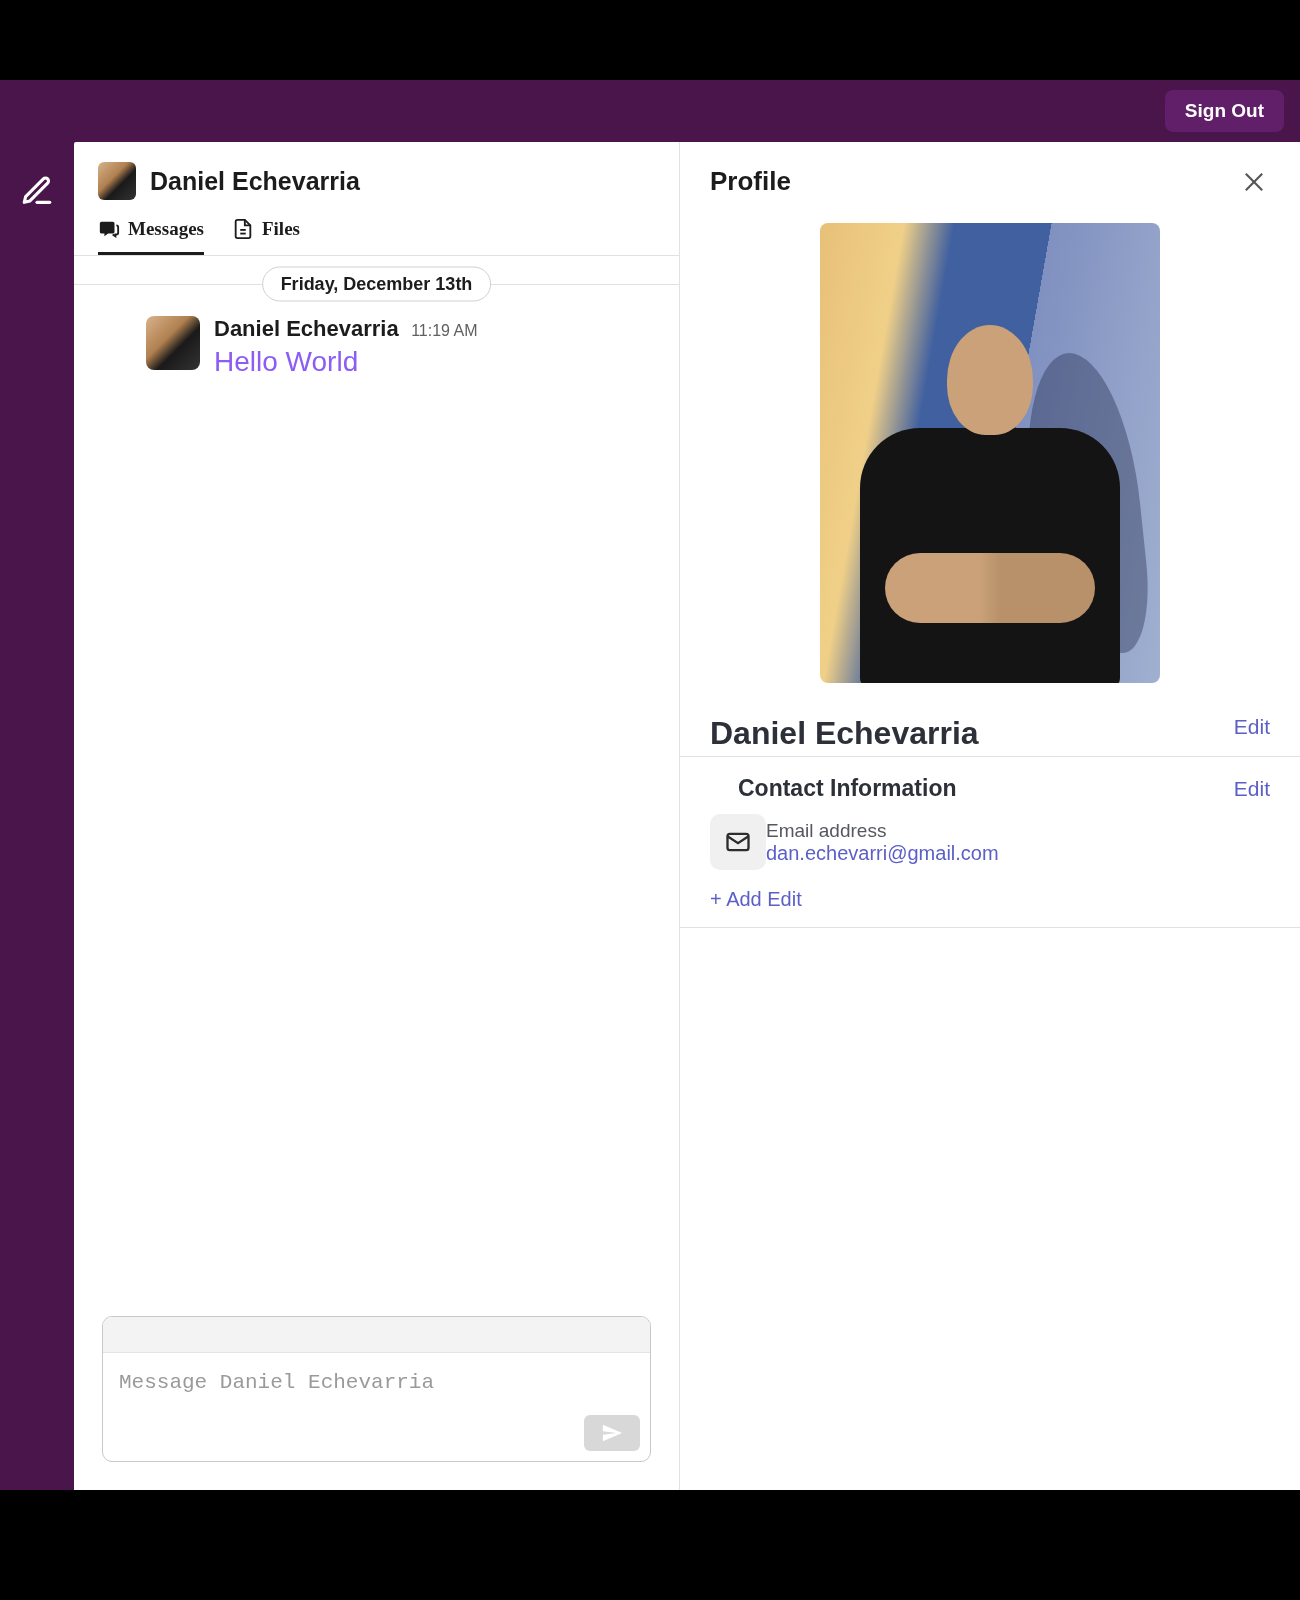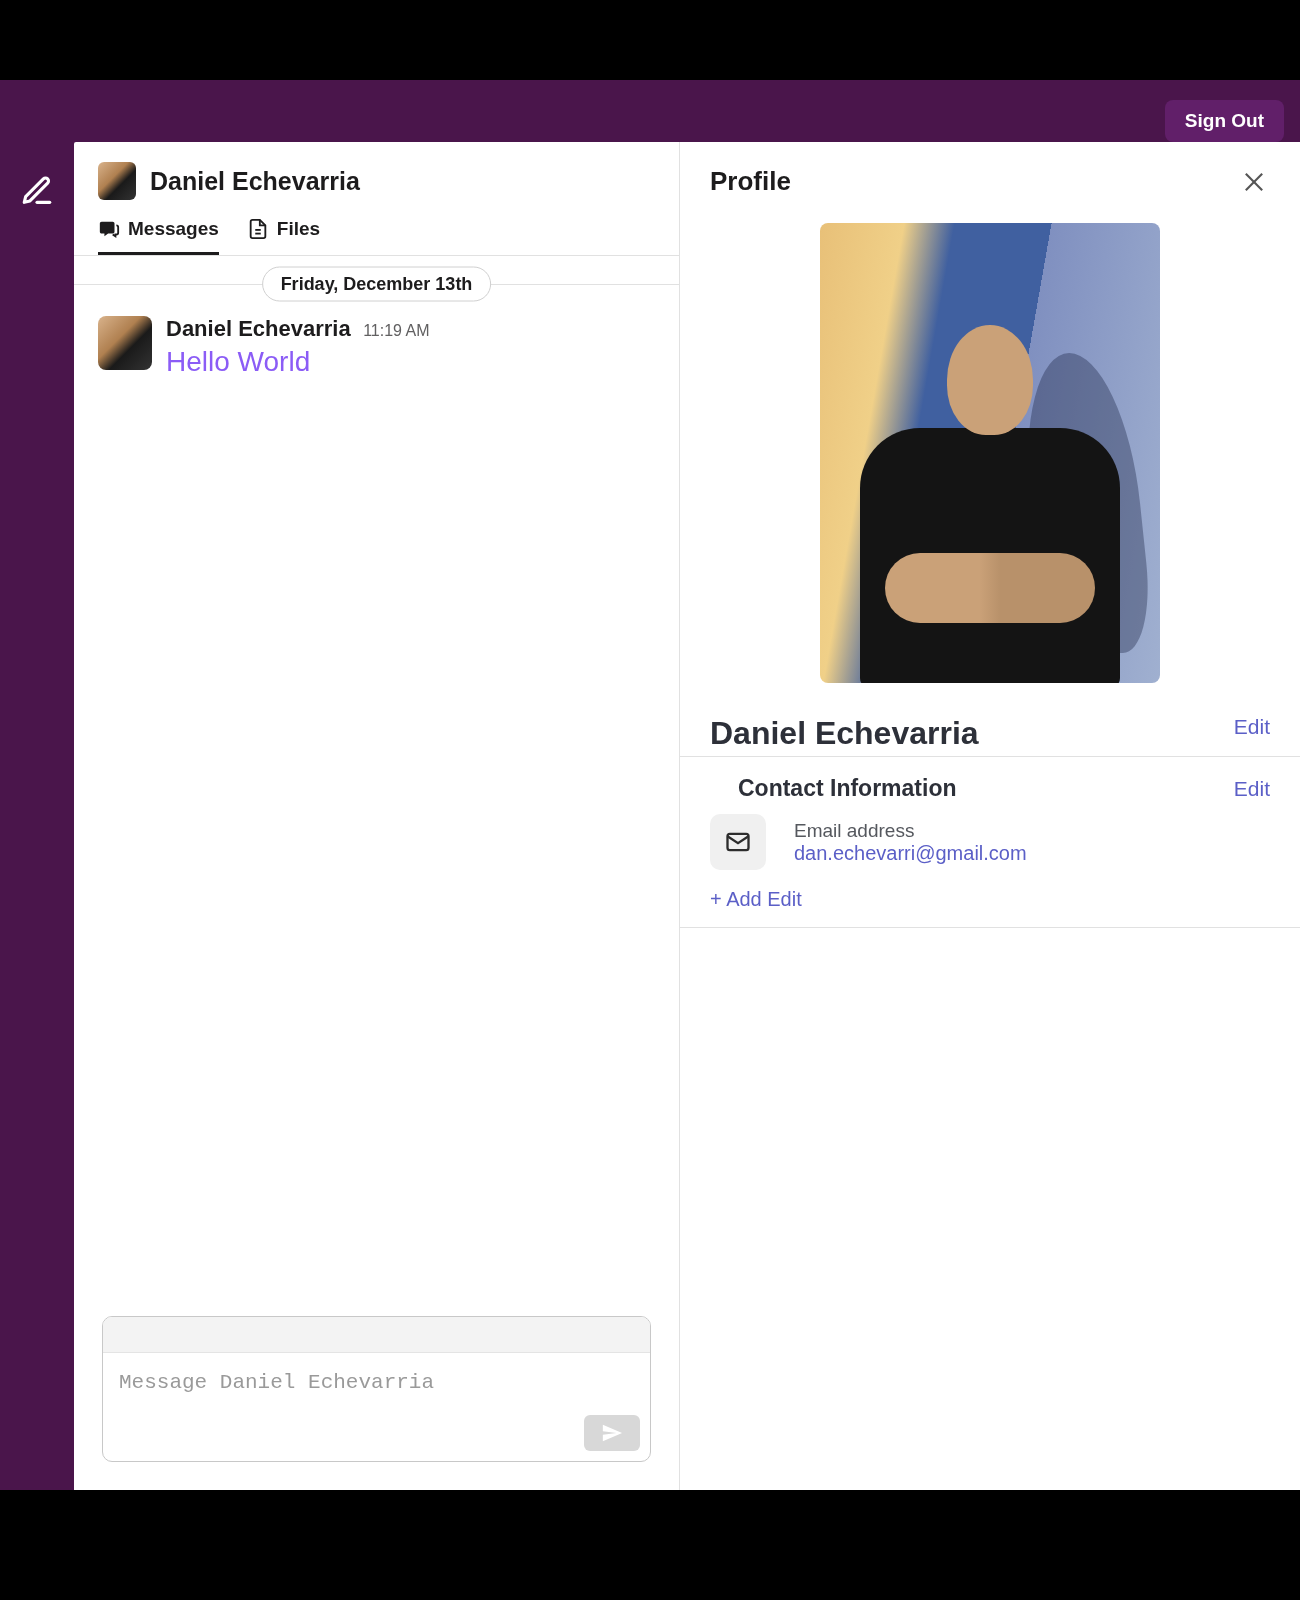--- a/index.html
+++ b/index.html
@@ -15,21 +15,21 @@
   .app {
     height: 1410px;
     background: #4a154b;
     display: flex;
     flex-direction: column;
   }
   .topbar {
     height: 62px;
     display:flex;
     justify-content:flex-end;
-    align-items:flex-end;
+    align-items:center;
     padding: 0 16px;
   }
   .signout-btn {
     background:#611f69;
     color:#fff;
     border:none;
     padding:10px 20px;
     border-radius:8px;
     font-size:19px;
     font-weight:600;
@@ -91,20 +91,21 @@
   }
   .tab {
     display:flex;
     gap:8px;
     padding-bottom:12px;
     color:#1d1c1d;
     font-size:19px;
     font-weight:700;
     cursor:pointer;
     border-bottom:3px solid transparent;
+    font-family:Liberation Serif, serif;
   }
   .tab.active { border-bottom-color:#1d1c1d; }
   .tab svg { width:22px; height:22px; }
   .date-divider-wrap {
     position:relative;
     height:32px;
     margin-top:12px;
   }
   .date-divider-line {
     position:absolute; left:0; right:0; top:50%;
@@ -119,20 +120,21 @@
     border-radius:999px;
     padding:6px 18px;
     font-size:18px;
     font-weight:600;
     color:#1d1c1d;
   }
   .messages {
     flex:1;
     overflow:auto;
     padding: 8px 24px;
+    margin-left: 48px;
   }
   .msg {
     display:flex;
     gap:14px;
     padding:8px 0;
   }
   .msg-avatar {
     width:54px; height:54px; border-radius:8px;
     background: linear-gradient(135deg, #d9b38c 0%, #b08050 40%, #1a1a1a 60%, #333 100%);
     flex-shrink:0;
@@ -275,21 +277,21 @@
     padding: 18px 30px 10px 30px;
   }
   .contact-head {
     display:flex; justify-content:space-between; align-items:center;
     margin-bottom:12px;
   }
   .contact-title {
     font-size:23px; font-weight:800; color:#2d3039;margin-left:28px;
   }
   .contact-row {
-    display:flex; gap:28px; align-items:center;
+    display:flex; gap:0; align-items:center;
     margin-bottom:12px;
   }
   .contact-icon {
     width:56px; height:56px; border-radius:10px; background:#f0f0f0;
     display:flex; align-items:center; justify-content:center;
   }
   .contact-icon svg { width:28px; height:28px; color:#2d2d2d; }
   .contact-label { font-size:19px; color:#55585e; }
   .contact-value { font-size:20px; color:#5b5fc7; }
   .add-phone {

